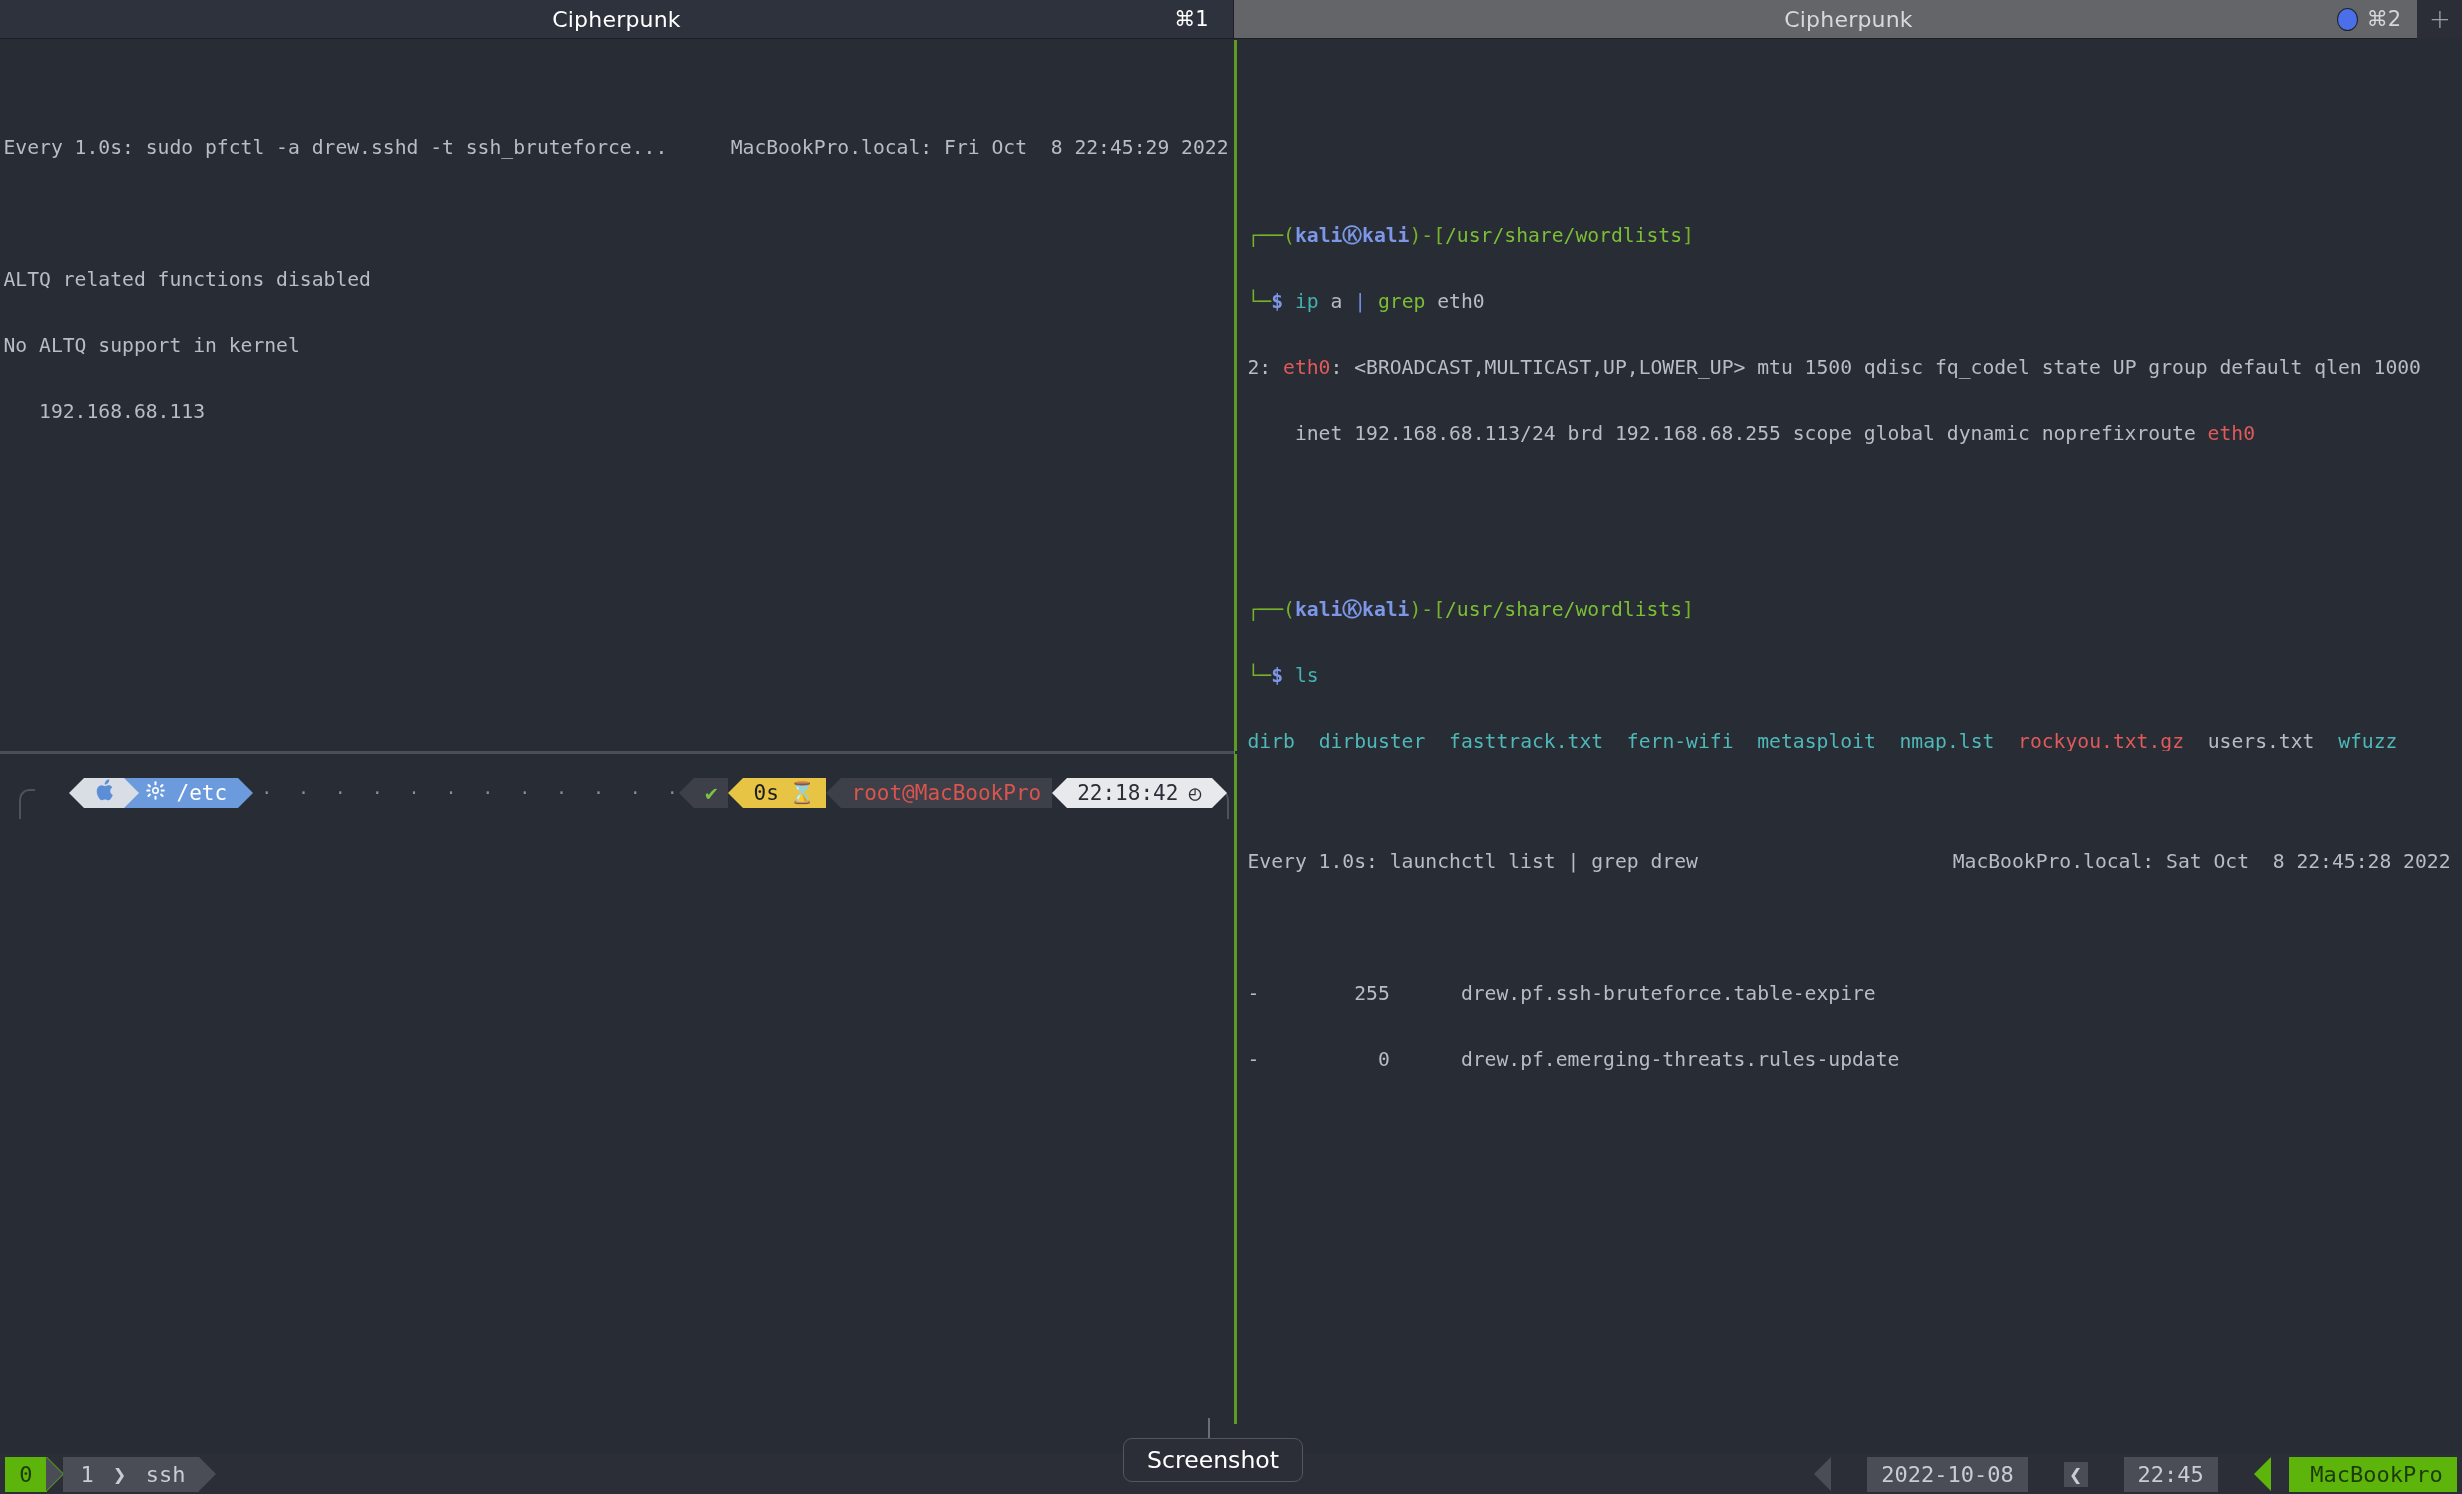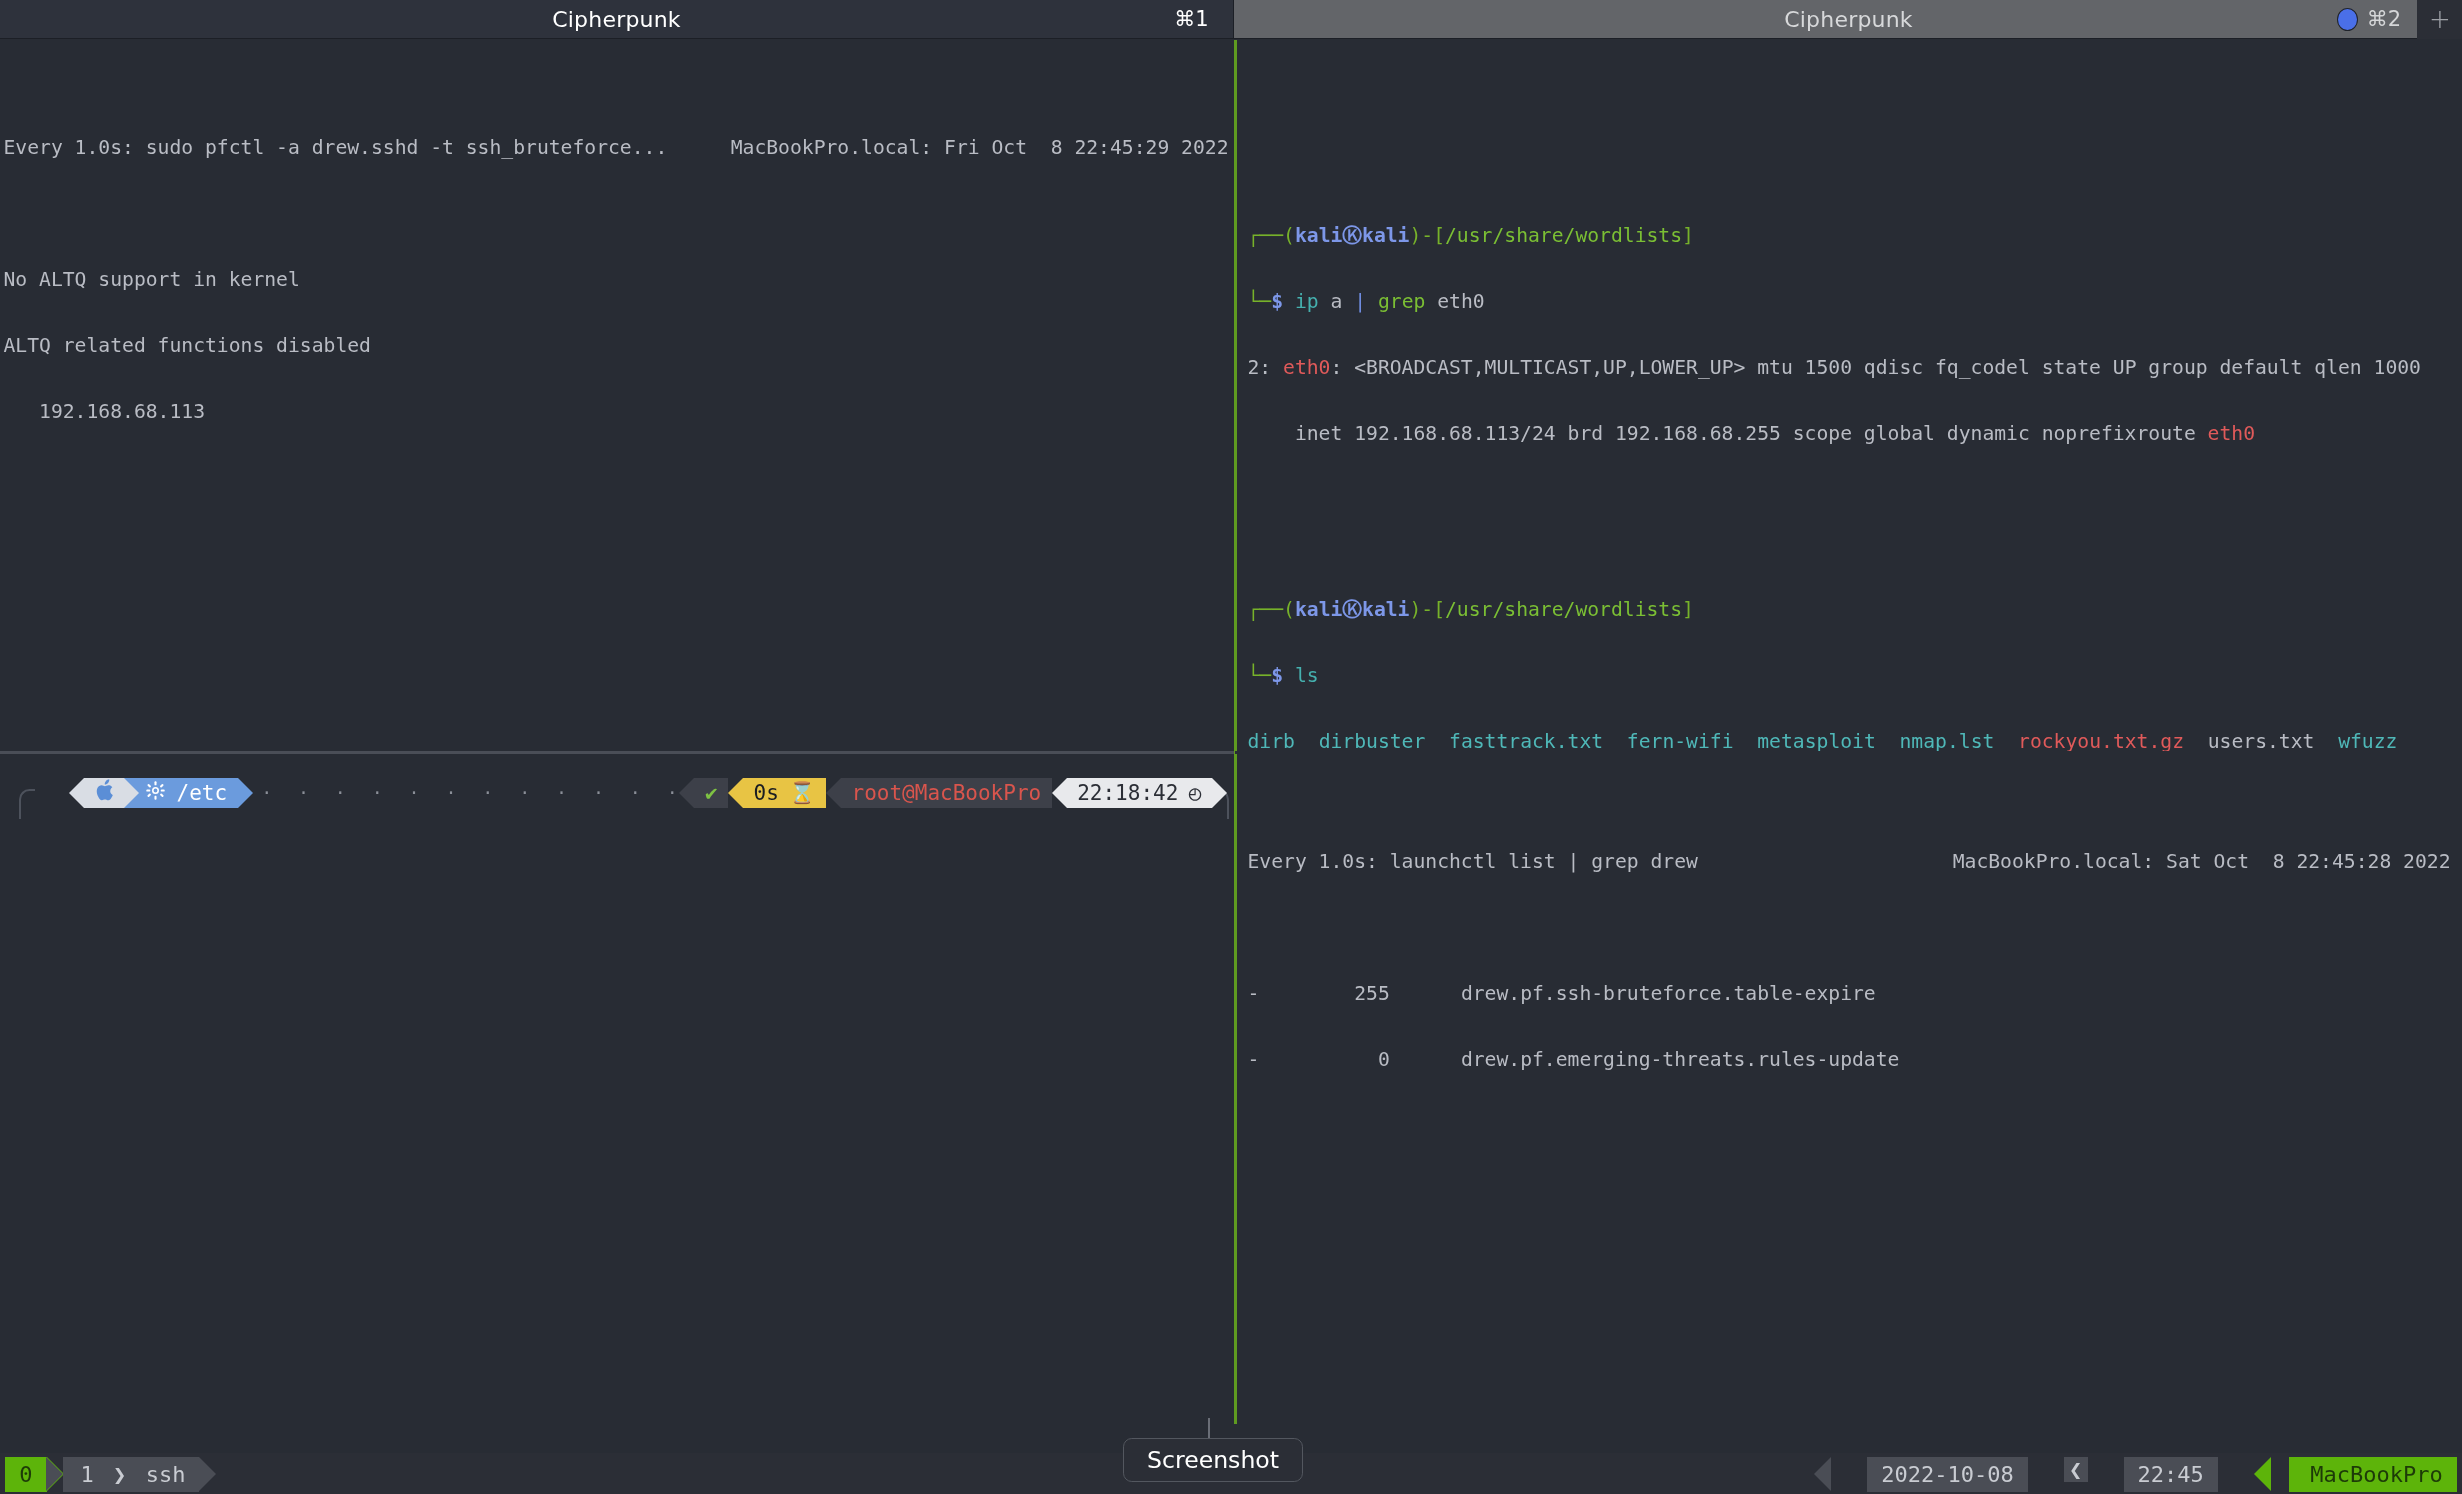--- a/index.html
+++ b/index.html
@@ -226,21 +226,21 @@
     position: absolute;
     left: 0;
     bottom: 0;
     width: 2462px;
     height: 42px;
     background: #2b2e36;
     font-family: "DejaVu Sans Mono", "Liberation Mono", monospace;
     font-size: 22px;
   }
   .sb-left { position: absolute; left: 5.3px; top: 3.5px; height: 35px; display: flex; align-items: stretch; }
-  .sb-right { position: absolute; right: 5.3px; top: 3.5px; height: 35px; display: flex; align-items: flex-start; gap: 36px; }
+  .sb-right { position: absolute; right: 5.3px; top: 3.5px; height: 35px; display: flex; align-items: center; gap: 36px; }
   .sb-seg {
     display: flex; align-items: center; padding: 0 14px;
     height: 35px; box-sizing: border-box;
   }
   .sb-green { background: #5db40a; color: #1d3b08; }
   .sb-grey  { background: #4a4d55; color: #c9ccd2; }
   .sb-arrow-r {
     width: 0; height: 0;
     border-top: 17.5px solid transparent;
     border-bottom: 17.5px solid transparent;
@@ -312,22 +312,22 @@
   <div class="pane-divider-v"></div>
   <div class="pane-divider-h"></div>
 
   <div class="pane" id="pane-topleft">
     <div class="term">
       <div class="row watch-head">
         <span>Every 1.0s: sudo pfctl -a drew.sshd -t ssh_bruteforce...</span>
         <span>MacBookPro.local: Fri Oct  8 22:45:29 2022</span>
       </div>
       <div class="blank"></div>
+      <div class="row">ALTQ related functions disabled</div>
       <div class="row">No ALTQ support in kernel</div>
-      <div class="row">ALTQ related functions disabled</div>
       <div class="row">   192.168.68.113</div>
     </div>
   </div>
 
   <div class="pane" id="pane-topright">
     <div class="term">
 
       <div class="blank"></div>
 
       

